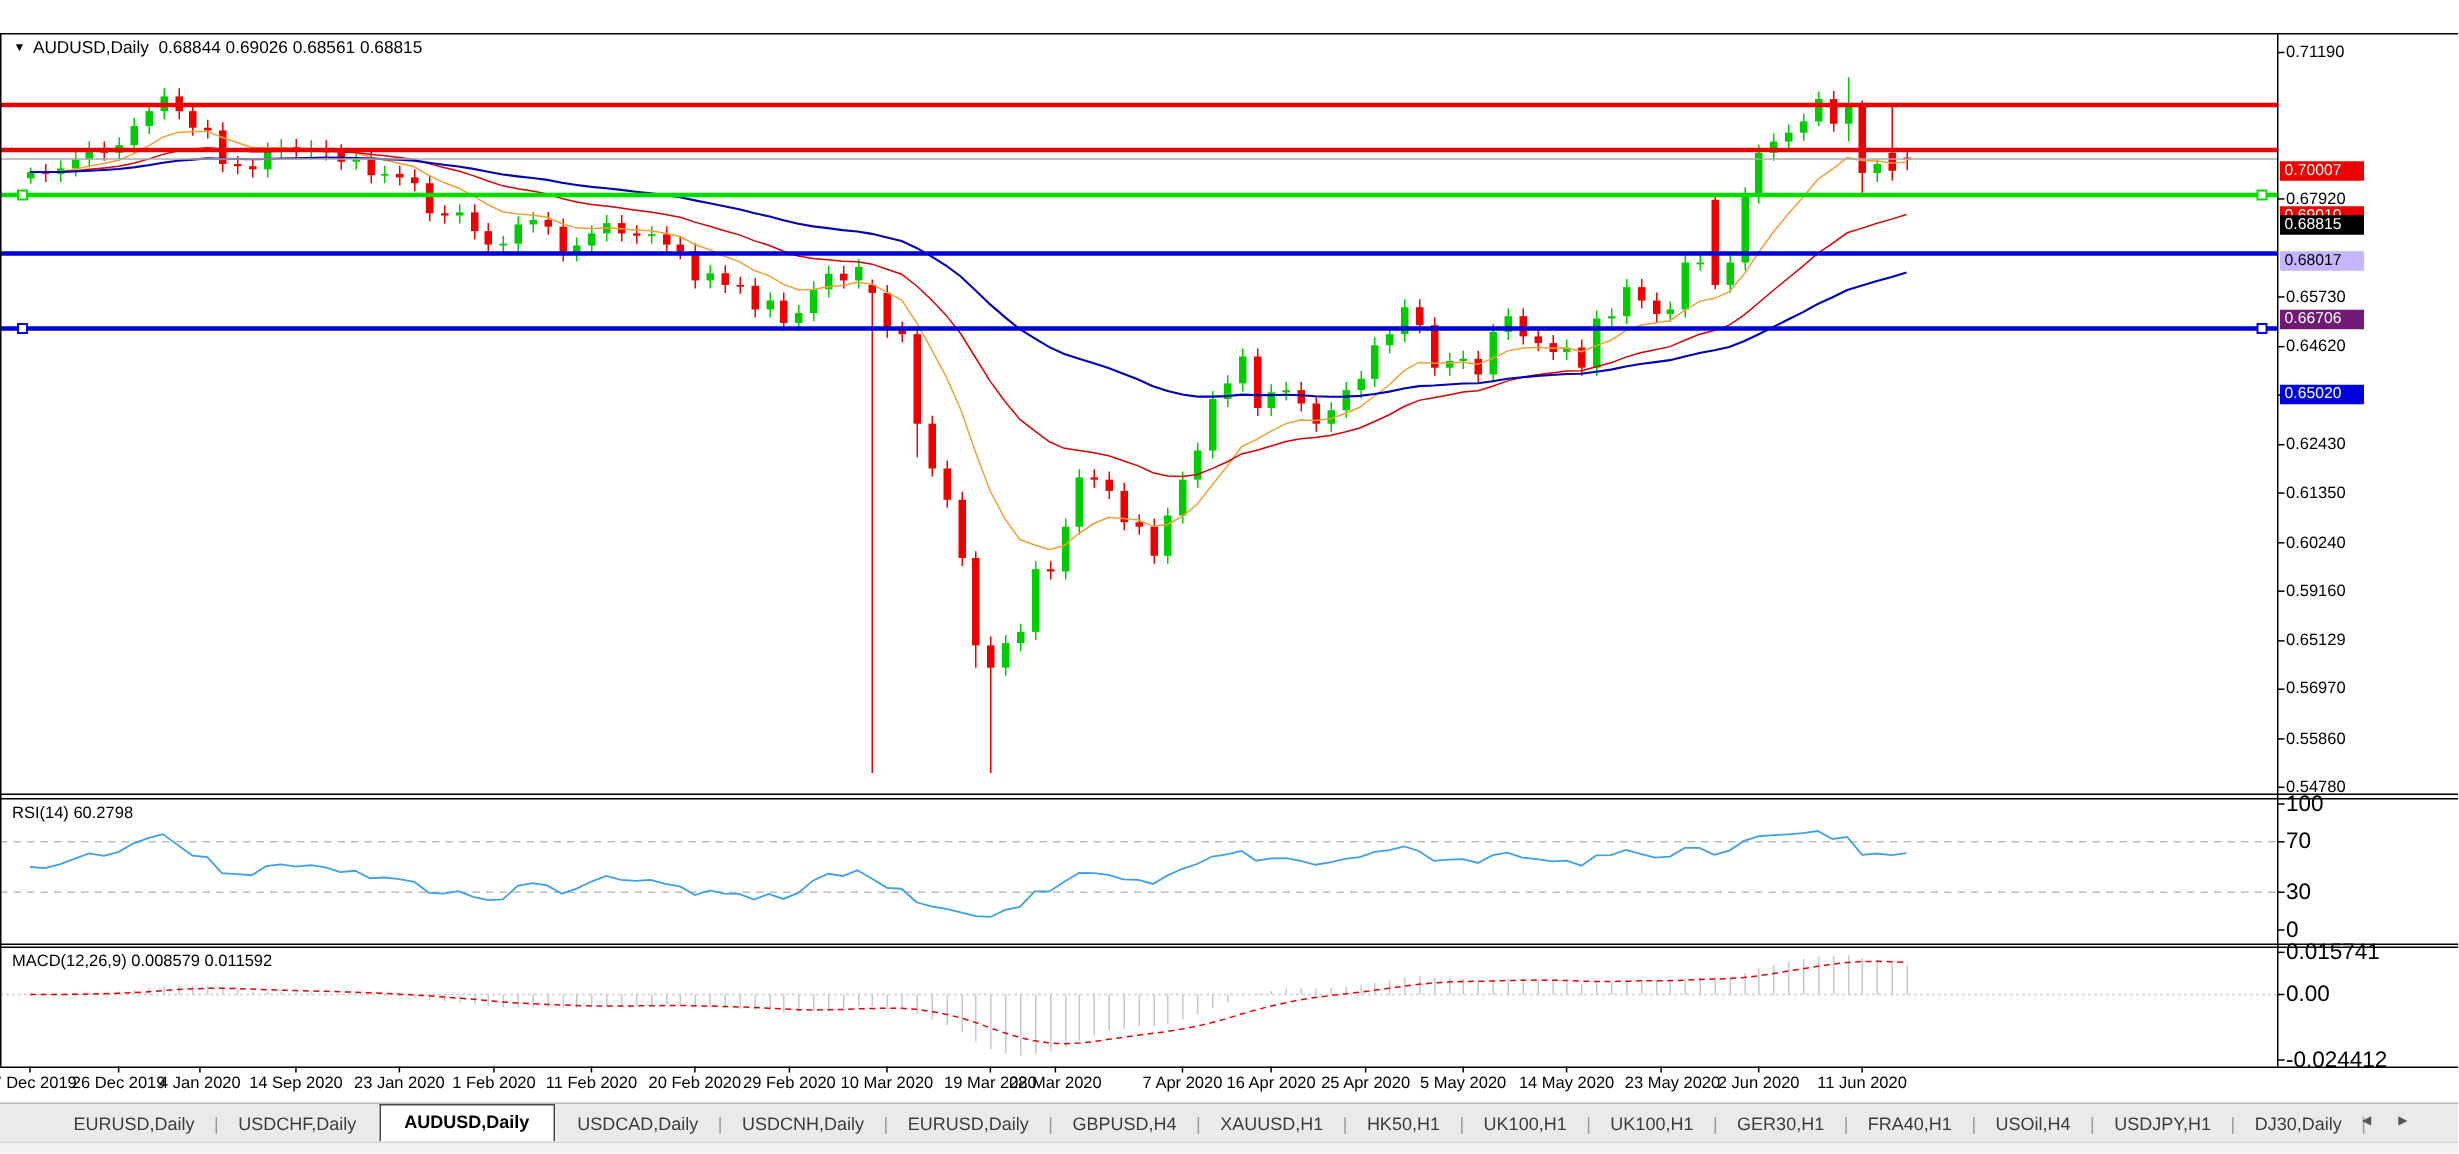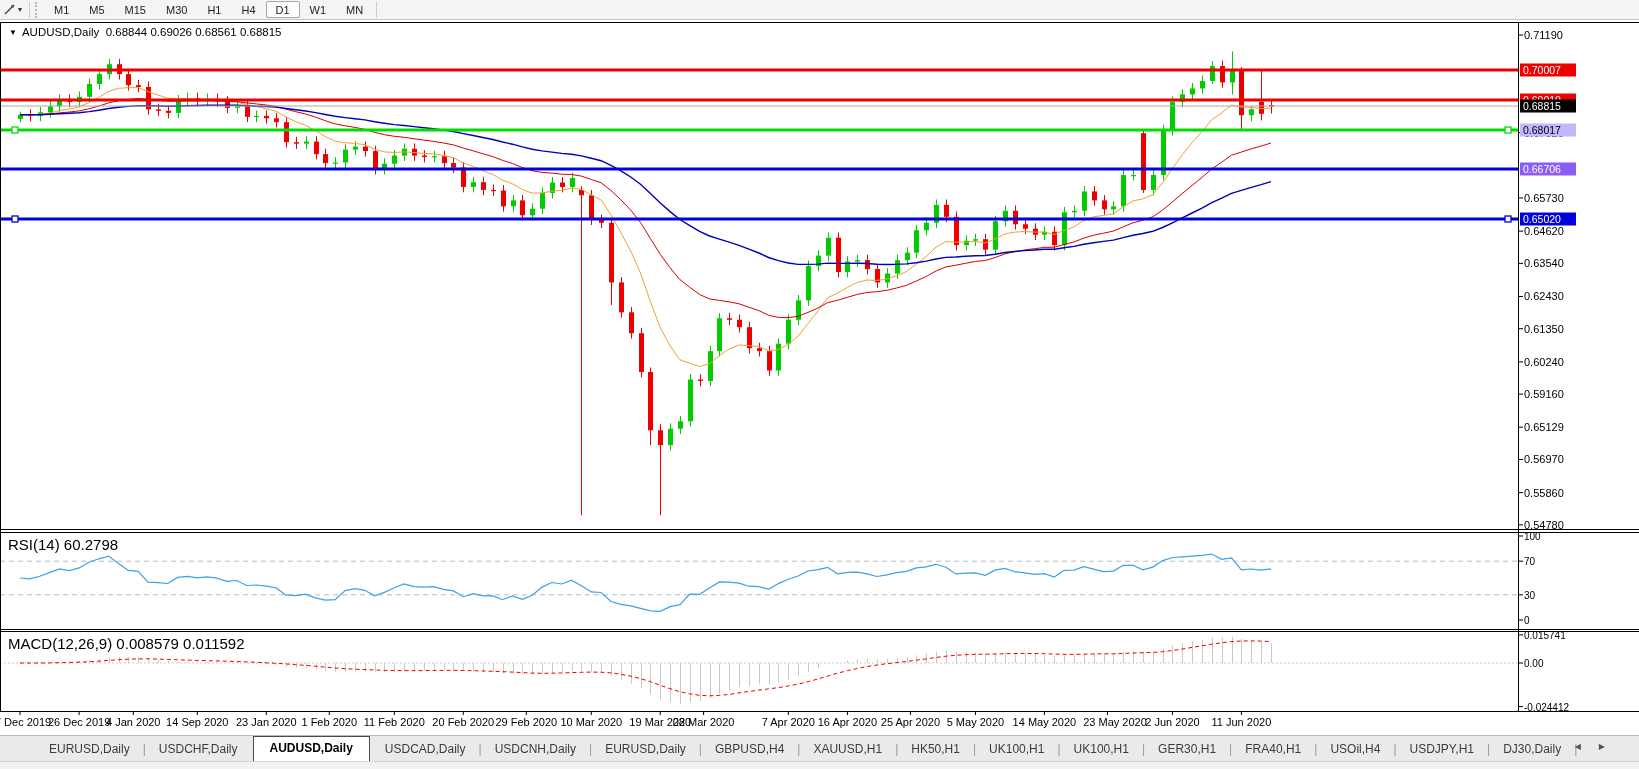--- a/index.html
+++ b/index.html
@@ -19,70 +19,47 @@
             border-radius:2px; cursor:default; color:#222; }
   .tf-btn.active { background:#fdfdfd; border-color:#a9a7a4; }
 
   
   #chart-svg { position:absolute; left:0; top:0; width:1639px; height:769px; }
   #overlay { position:absolute; left:0; top:0; width:1639px; height:769px; pointer-events:none; }
 
   #chart-title { position:absolute; left:9px; top:26px; font-size:11.5px; color:#000; white-space:pre; }
   #chart-title .tri { font-size:8px; vertical-align:1px; margin-right:5px; }
 
-  .ind-label { position:absolute; font-size:15px; color:#000; }
+  .ind-label { position:absolute; font-size:11px; color:#000; }
 
   .tick-label { position:absolute; left:1524px; font-size:11px; color:#000; transform:translateY(-50%); }
   .badge { position:absolute; left:1520px; width:56px; height:13px; line-height:13px;
-           font-size:10.5px; padding-left:3px; transform:translateY(-50%); letter-spacing:0; }
+           font-size:10.5px; padding-left:3px; transform:translateY(-50%); letter-spacing:0;margin-top:44px; }
   .date-label { position:absolute; top:716px; font-size:11px; color:#000; transform:translateX(-50%); white-space:nowrap; }
-  .sub-axis-label { position:absolute; left:1524px; font-size:10px; color:#000; transform:translateY(-50%);text-align:center; }
+  .sub-axis-label { position:absolute; left:1524px; font-size:15px; color:#000; transform:translateY(-50%);text-align:center; }
 
   
   #tabbar { position:absolute; left:0; top:735px; width:1639px; height:26px;
             background:#ebeae8; border-top:1px solid #b9b7b4;
             display:flex; align-items:flex-end; font-size:12px; color:#3c3c3c;padding-left:36px; }
   .tab { padding:4px 13px 5px 13px; cursor:default; white-space:nowrap; }
   .tab.active { background:#ffffff; border:1px solid #4a4a4a; border-bottom:none;
                 font-weight:bold; color:#000; padding:4px 16px 6px 16px; margin:0 2px; }
   .tab-sep { color:#9a9a9a; padding-bottom:5px; }
   .tab-arrows { position:absolute; right:34px; top:6px; display:flex; gap:18px; }
   .tab-arrow { font-size:8px; color:#555; cursor:default; }
 
   #bottom-strip { position:absolute; left:0; top:761px; width:1639px; height:8px;
                   background:#f3f2f0; border-top:1px solid #d6d4d1; }
 </style>
 </head>
 <body>
 
 <div id="app">
 
-  <div id="toolbar">
-    <div class="tool-icon">
-      <svg width="13" height="13" viewBox="0 0 13 13">
-        <line x1="2" y1="11" x2="11" y2="2" stroke="#444" stroke-width="1.4"></line>
-        <path d="M11 2 l-3.2 0.6 2.6 2.6 z" fill="#444"></path>
-      </svg>
-      <span class="caret">▼</span>
-    </div>
-    <div class="tb-sep"></div>
-    <div class="tb-grip"></div>
-    <div id="tf-buttons" style="display: flex;">
-        <div class="tf-btn">M1</div>
-        <div class="tf-btn">M5</div>
-        <div class="tf-btn">M15</div>
-        <div class="tf-btn">M30</div>
-        <div class="tf-btn">H1</div>
-        <div class="tf-btn">H4</div>
-        <div class="tf-btn active">D1</div>
-        <div class="tf-btn">W1</div>
-        <div class="tf-btn">MN</div>
-      </div>
-    <div class="tb-sep"></div>
-  </div>
 
   <svg id="chart-svg">
       <g>
         <line x1="0" y1="663" x2="1518" y2="663" stroke="#cccccc" stroke-dasharray="2 2" stroke-width="1"></line>
         <line x1="20.5" y1="663" x2="20.5" y2="663" stroke="#C8C8C8" stroke-width="1"></line>
         <line x1="30.5" y1="663" x2="30.5" y2="663.05698005698" stroke="#C8C8C8" stroke-width="1"></line>
         <line x1="40.5" y1="663" x2="40.5" y2="662.9300330354462" stroke="#C8C8C8" stroke-width="1"></line>
         <line x1="50.5" y1="663" x2="50.5" y2="662.5464701777153" stroke="#C8C8C8" stroke-width="1"></line>
         <line x1="59.5" y1="663" x2="59.5" y2="661.937736084875" stroke="#C8C8C8" stroke-width="1"></line>
         <line x1="69.5" y1="663" x2="69.5" y2="661.5726283359561" stroke="#C8C8C8" stroke-width="1"></line>
@@ -576,21 +553,21 @@
       <div class="date-label" style="left: 910.44px;">25 Apr 2020</div>
       <div class="date-label" style="left: 975.45px;">5 May 2020</div>
       <div class="date-label" style="left: 1044.4px;">14 May 2020</div>
       <div class="date-label" style="left: 1115px;">23 May 2020</div>
       <div class="date-label" style="left: 1172.45px;">2 Jun 2020</div>
       <div class="date-label" style="left: 1241.4px;">11 Jun 2020</div>
       <div class="badge" style="top: 70.3134px; background: rgb(238, 0, 0); color: rgb(255, 255, 255);">0.70007</div>
       <div class="badge" style="top: 100.075px; background: rgb(238, 0, 0); color: rgb(255, 255, 255);">0.69010</div>
       <div class="badge" style="top: 105.896px; background: rgb(0, 0, 0); color: rgb(255, 255, 255);">0.68815</div>
       <div class="badge" style="top: 129.716px; background: #c4b5fd; color: rgb(0, 0, 0);">0.68017</div>
-      <div class="badge" style="top: 168.851px; background: #8b5cf6; color: rgb(255, 255, 255);">0.66706</div>
+      <div class="badge" style="top: 168.851px; background: #701a75; color: rgb(255, 255, 255);">0.66706</div>
       <div class="badge" style="top: 219.179px; background: rgb(0, 0, 221); color: rgb(255, 255, 255);">0.65020</div>
     </div>
 
   <div id="chart-title"><span class="tri">▼</span><span>AUDUSD,Daily</span><span>  </span><span>0.68844 0.69026 0.68561 0.68815</span></div>
 
   <div class="ind-label" style="left:8px; top:536px;">RSI(14) 60.2798</div>
   <div class="ind-label" style="left:8px; top:635px;">MACD(12,26,9) 0.008579 0.011592</div>
 
   <div id="tabbar">
     <div class="tab">EURUSD,Daily</div>

